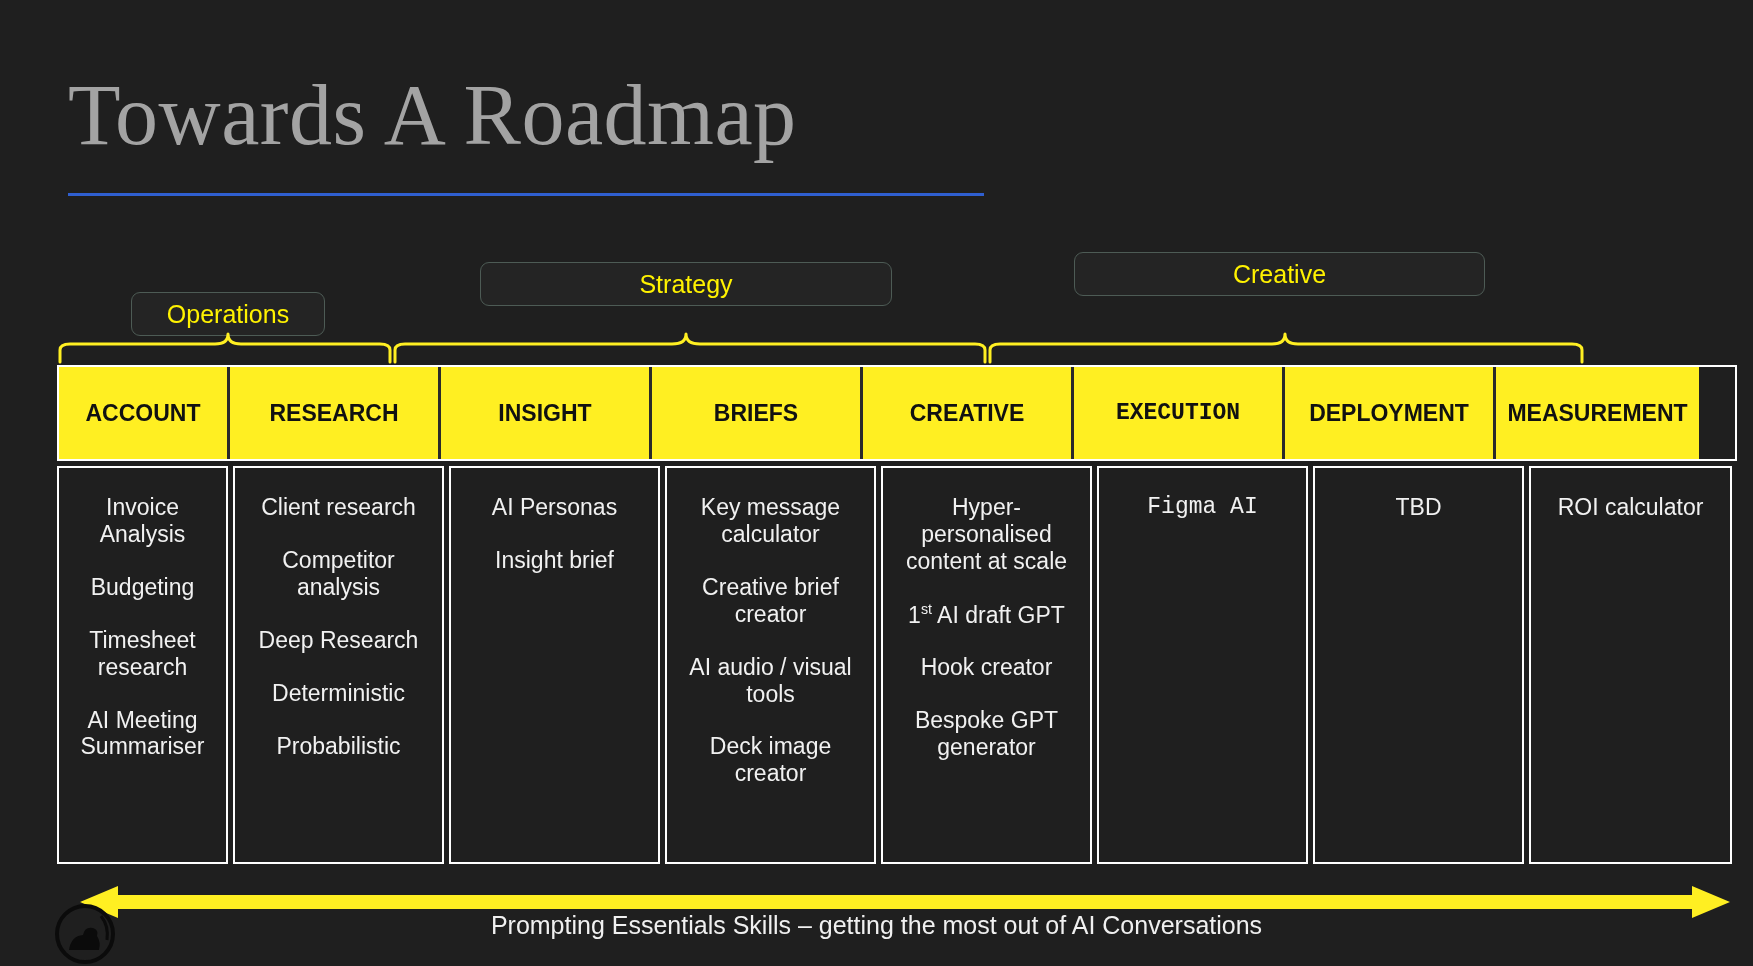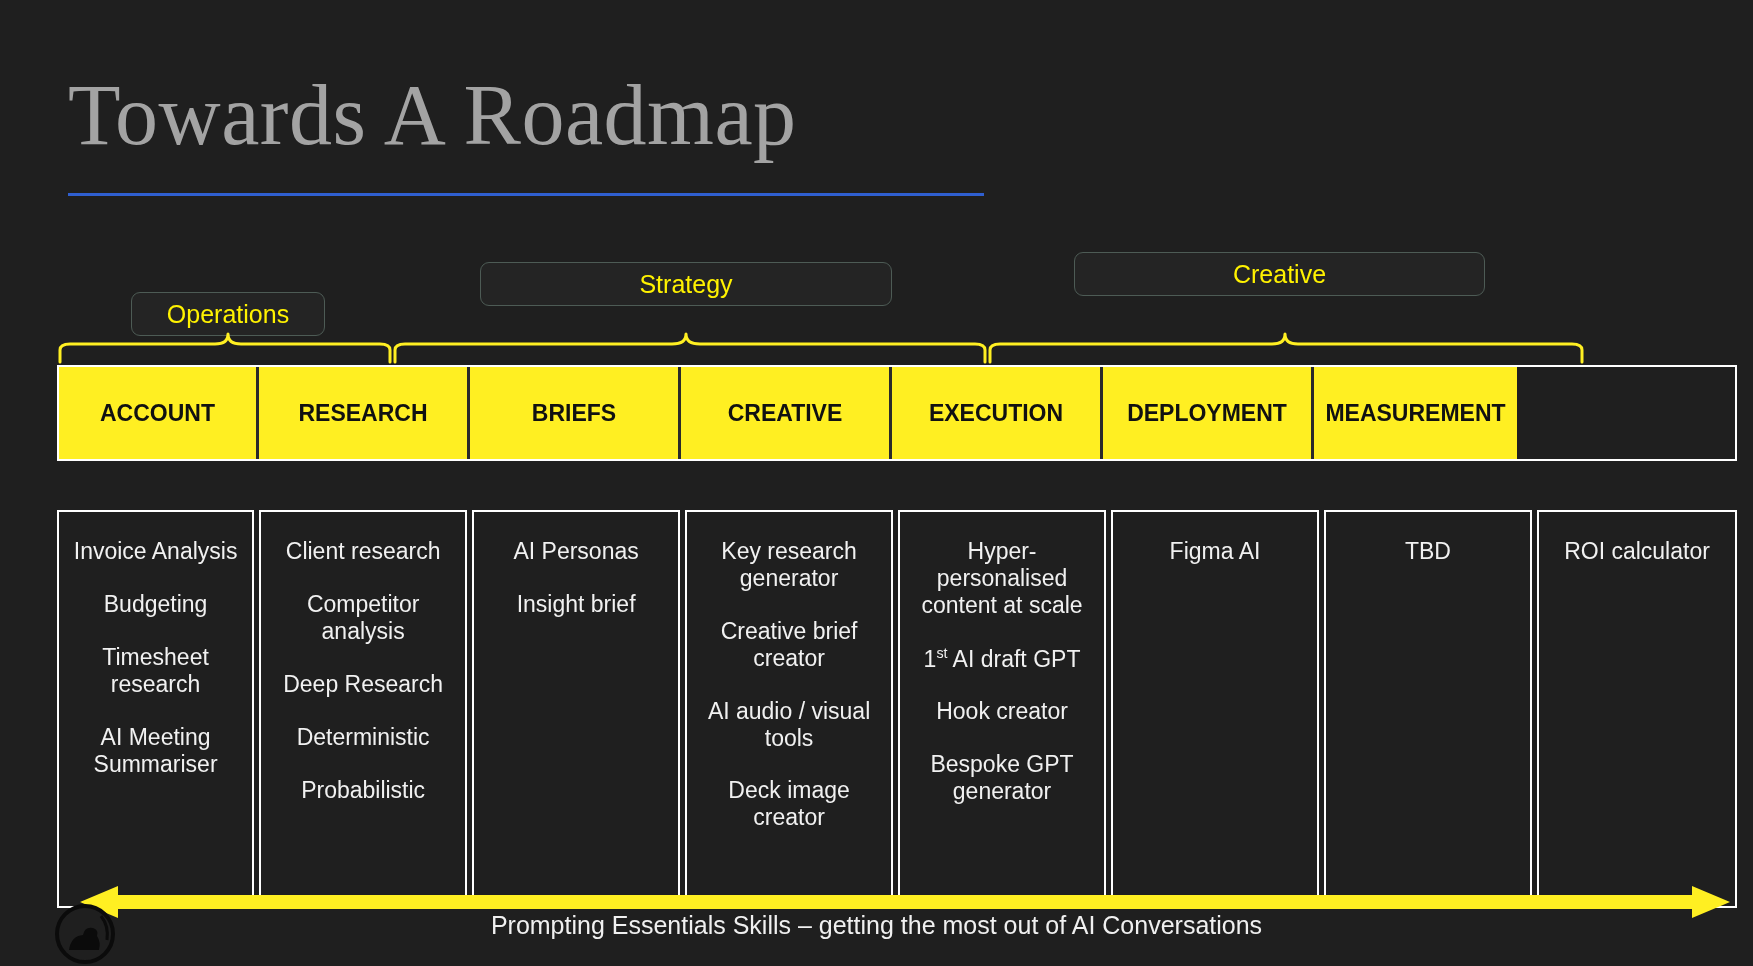--- a/index.html
+++ b/index.html
@@ -107,33 +107,32 @@
     color: #f1f1f1;
     font-size: 23px;
     line-height: 1.17;
     text-align: center;
     display: flex;
     flex-direction: column;
     align-items: center;
     gap: 26px;
     margin-right: 5px;
     overflow: hidden;
-    margin-top: 44px;
   }
   .body-cell:last-child { margin-right: 0; }
   .cell-item { white-space: pre-line; }
   .cell-item sup { font-size: 0.62em; vertical-align: super; }
 
   
-  .c0 { width: 200px; }
+  .c0 { width: 171px; }
   .c1 { width: 211px; }
   .c2 { width: 211px; }
   .c3 { width: 211px; }
   .c4 { width: 211px; }
-  .c5 { width: 211px; }
+  .c5 { width: 211px; font-family: Liberation Mono, monospace; }
   .c6 { width: 211px; }
   .c7 { width: 203px; }
 
   
   #bottom-arrow {
     position: absolute;
     left: 80px;
     top: 882px;
     width: 1650px;
     height: 40px;
@@ -180,20 +179,21 @@
 
     <path d="M990 62 L990 50 Q990 44 1000 44 L1272 44 Q1285 44 1285 34 Q1285 44 1298 44 L1572 44 Q1582 44 1582 50 L1582 62"></path>
   </g>
 </svg>
 
 <div id="roadmap-table">
 
   <div class="header-row">
     <div class="header-cell c0">ACCOUNT</div>
     <div class="header-cell c1">RESEARCH</div>
+    <div class="header-cell c2">INSIGHT</div>
     <div class="header-cell c3">BRIEFS</div>
     <div class="header-cell c4">CREATIVE</div>
     <div class="header-cell c5">EXECUTION</div>
     <div class="header-cell c6">DEPLOYMENT</div>
     <div class="header-cell c7">MEASUREMENT</div>
   </div>
 
   <div class="body-row">
     <div class="body-cell c0">
         <div class="cell-item">Invoice Analysis</div>
@@ -206,21 +206,21 @@
         <div class="cell-item">Competitor analysis</div>
         <div class="cell-item">Deep Research</div>
         <div class="cell-item">Deterministic</div>
         <div class="cell-item">Probabilistic</div>
       </div>
     <div class="body-cell c2">
         <div class="cell-item">AI Personas</div>
         <div class="cell-item">Insight brief</div>
       </div>
     <div class="body-cell c3">
-        <div class="cell-item">Key research generator</div>
+        <div class="cell-item">Key message calculator</div>
         <div class="cell-item">Creative brief creator</div>
         <div class="cell-item">AI audio / visual tools</div>
         <div class="cell-item">Deck image creator</div>
       </div>
     <div class="body-cell c4">
         <div class="cell-item">Hyper-personalised content at scale</div>
         <div class="cell-item">1<sup>st</sup> AI draft GPT</div>
         <div class="cell-item">Hook creator</div>
         <div class="cell-item">Bespoke GPT generator</div>
       </div>

